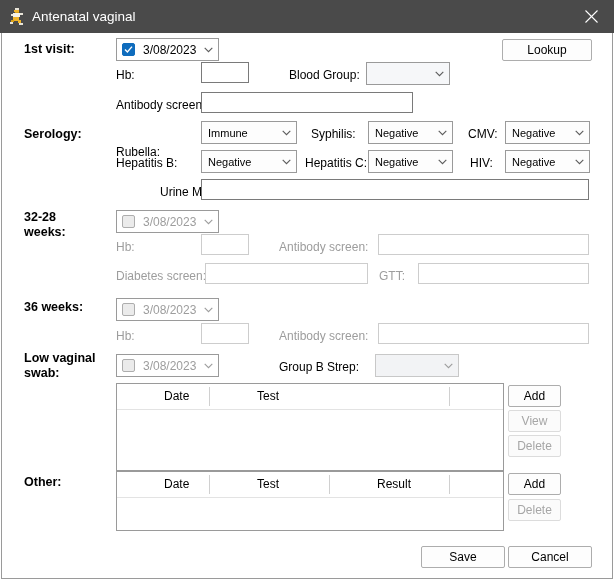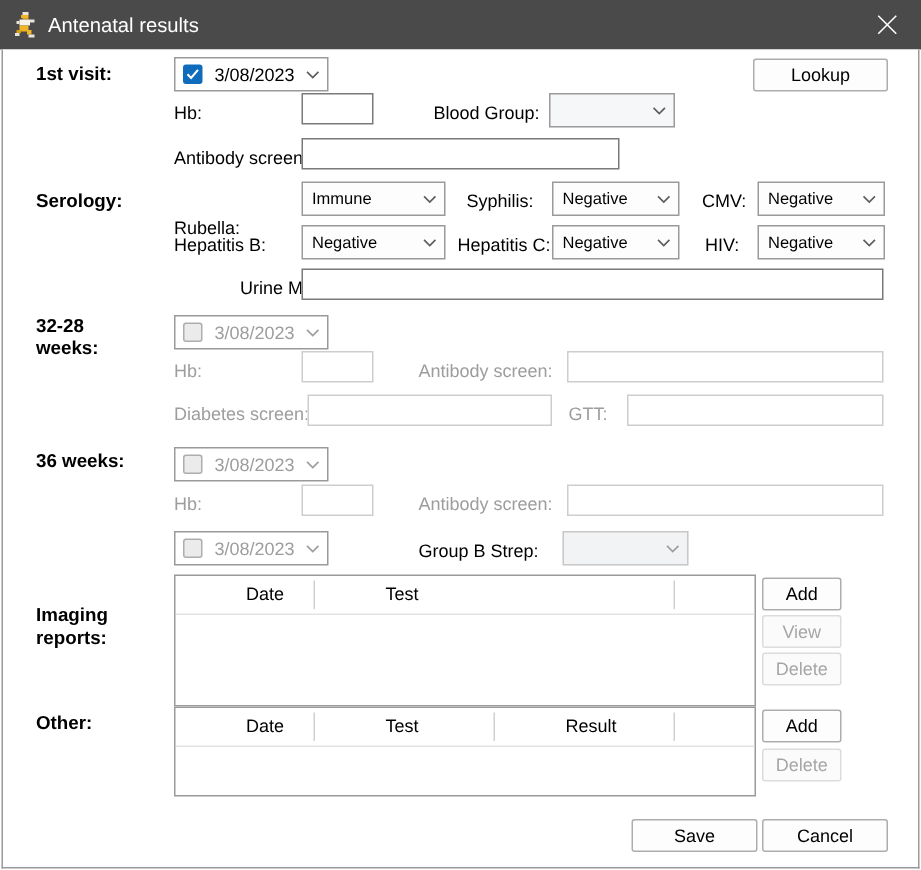--- a/index.html
+++ b/index.html
@@ -242,21 +242,21 @@
         <rect x="5" y="6" width="7" height="4" fill="#f5f1e6"></rect>
         <rect x="3" y="7" width="2" height="2" fill="#e8e4d8"></rect>
         <rect x="12" y="6" width="3" height="2" fill="#e8e4d8"></rect>
         <rect x="5" y="10" width="6" height="4" fill="#f0b429"></rect>
         <rect x="3" y="13" width="3" height="2" fill="#d9a017"></rect>
         <rect x="10" y="13" width="3" height="3" fill="#f0b429"></rect>
         <rect x="2" y="15" width="3" height="2" fill="#e8e4d8"></rect>
         <rect x="11" y="16" width="4" height="2" fill="#e8e4d8"></rect>
       </svg>
     </div>
-    <div id="title-text">Antenatal results</div>
+    <div id="title-text">Antenatal vaginal</div>
     <div id="close-btn">
       <svg width="13" height="13" viewBox="0 0 13 13">
         <line x1="0.5" y1="0.5" x2="12.5" y2="12.5" stroke="#ffffff" stroke-width="1.1"></line>
         <line x1="12.5" y1="0.5" x2="0.5" y2="12.5" stroke="#ffffff" stroke-width="1.1"></line>
       </svg>
     </div>
   </div>
 
   <div id="client">
 
@@ -397,20 +397,22 @@
           </svg>
       </span>
     </div>
 
     <div class="abs fld-label dis" style="left:114px; top:296px;">Hb:</div>
     <input class="abs tbox dis" style="left: 199px; top: 290px; width: 48px;" type="text" disabled="" value="">
 
     <div class="abs fld-label dis" style="left:277px; top:296px;">Antibody screen:</div>
     <input class="abs tbox dis" style="left: 376px; top: 290px; width: 211px;" type="text" disabled="" value="">
 
+    <div class="abs sec-label" style="left:22px; top:318px;">Low vaginal
+swab:</div>
 
     <div class="abs dtp dis" style="left:114px; top:321px; width:103px;">
       <span class="cbx off"></span>
       <span class="dval">3/08/2023</span>
       <span class="darr">
         <svg width="9" height="6" viewBox="0 0 9 6">
             <polyline points="0.7,0.9 4.5,4.7 8.3,0.9" fill="none" stroke="#9d9d9d" stroke-width="1.1"></polyline>
           </svg>
       </span>
     </div>
@@ -418,22 +420,20 @@
     <div class="abs fld-label" style="left:277px; top:327px;">Group B Strep:</div>
     <div class="abs combo dis" style="left:373px; top:321px; width:84px;">
       <span class="cval"></span>
       <span class="carr">
         <svg width="9" height="6" viewBox="0 0 9 6">
             <polyline points="0.7,0.9 4.5,4.7 8.3,0.9" fill="none" stroke="#9d9d9d" stroke-width="1.1"></polyline>
           </svg>
       </span>
     </div>
 
-    <div class="abs sec-label" style="left:22px; top:370px;">Imaging
-reports:</div>
 
     <div class="abs grid" style="left:114px; top:350px; width:388px; height:88px;">
       <div class="hdr">
         <div class="hcell" style="left:0px; width:92px;">Date</div>
         <div class="vsep" style="left:92px;"></div>
         <div class="hcell" style="left:93px; width:239px;">Test</div>
         <div class="vsep" style="left:332px;"></div>
       </div>
     </div>
 

